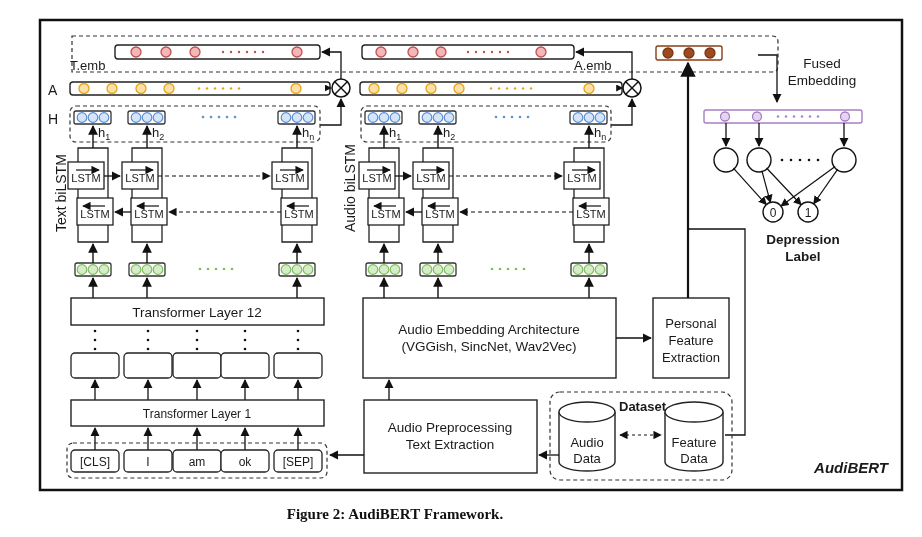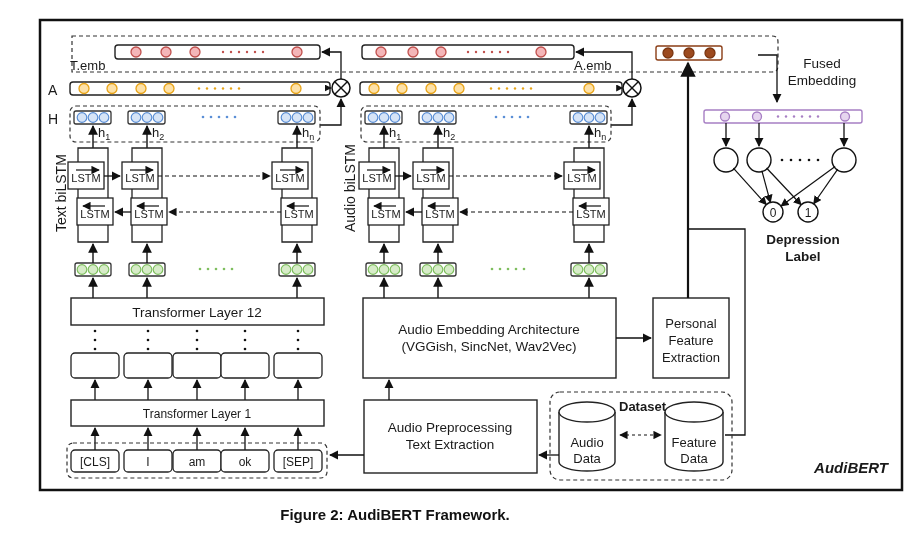--- a/index.html
+++ b/index.html
@@ -1,19 +1,19 @@
 <!DOCTYPE html>
 <html><head>
   <meta charset="utf-8">
   <style>
     html, body { margin: 0; padding: 0; background: #ffffff; }
     body { width: 922px; height: 537px; overflow: hidden; position: relative; font-family: "Liberation Sans", sans-serif; }
     #fig { position: absolute; left: 0; top: 0; }
     .txt { font-family: "Liberation Sans", sans-serif; fill: #1a1a1a; }
-    .caption { position: absolute; left: 0; top: 506px; width: 790px; text-align: center; font-family: Liberation Sans, sans-serif; font-weight: bold; font-size: 15px; color: #111; }
+    .caption { position: absolute; left: 0; top: 506px; width: 790px; text-align: center; font-family: Liberation Serif, serif; font-weight: bold; font-size: 15px; color: #111; }
   </style>
 </head>
 <body>
 
 <svg id="fig" width="922" height="537" viewBox="0 0 922 537" xmlns="http://www.w3.org/2000/svg">
   <defs>
     <marker id="arr" viewBox="0 0 10 10" refX="9" refY="5" markerWidth="7" markerHeight="7" orient="auto-start-reverse">
       <path d="M0,0 L10,5 L0,10 z" fill="#111"></path>
     </marker>
   </defs>

